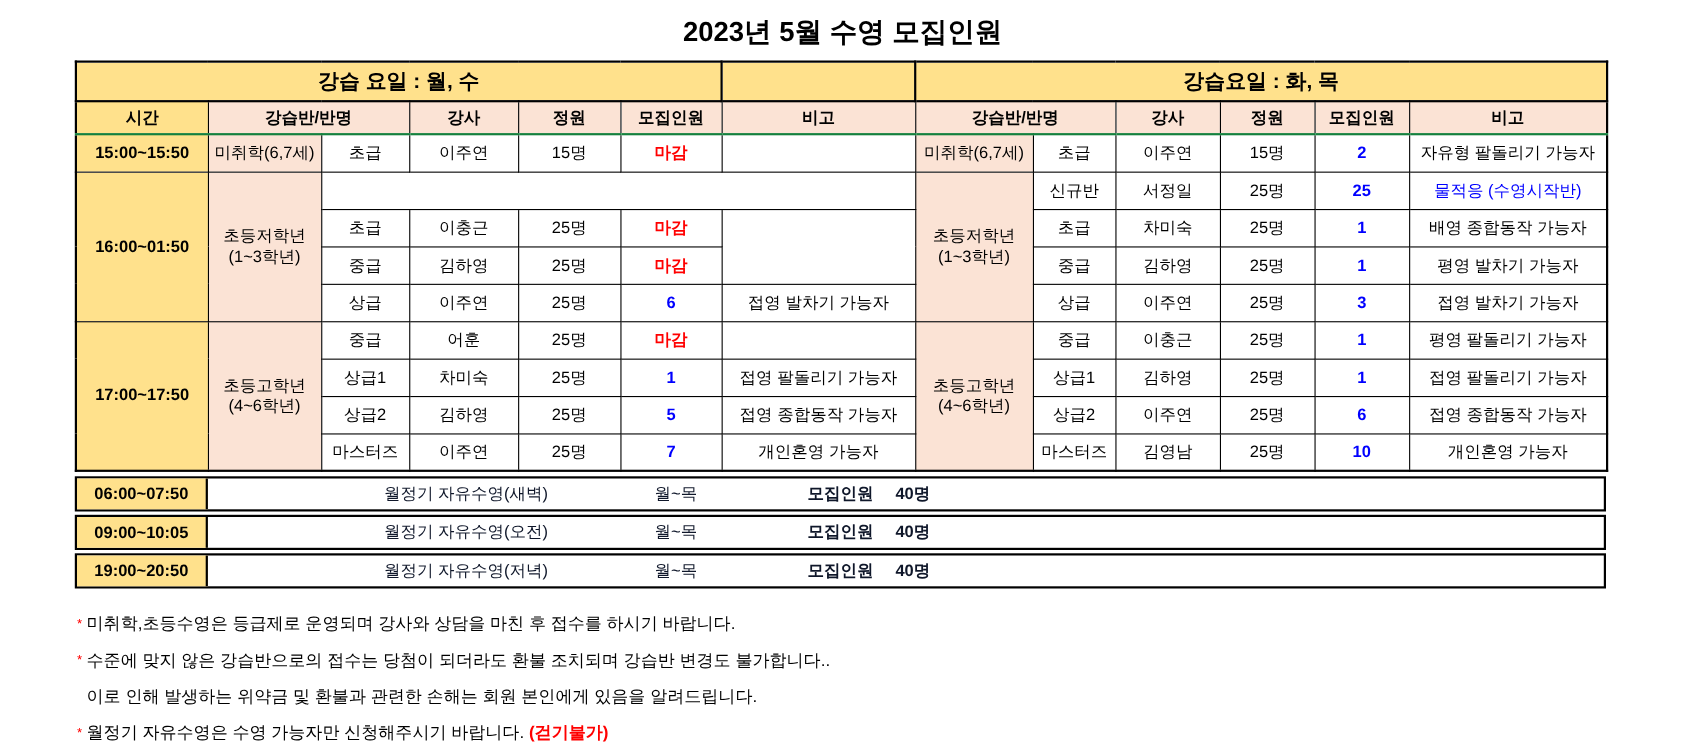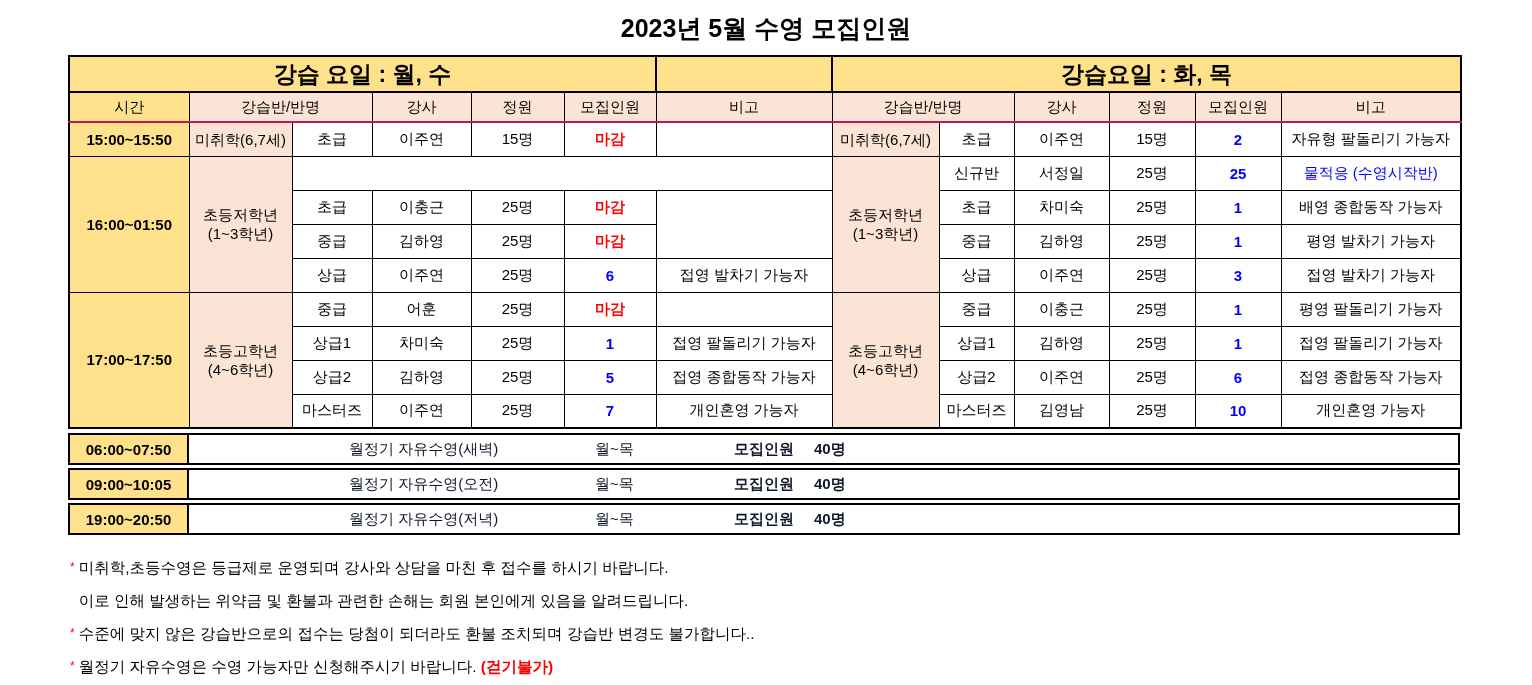--- a/index.html
+++ b/index.html
@@ -29,29 +29,29 @@
     vertical-align:middle;
     font-size:15px;
     padding:0 2px;
     overflow:hidden;
     background:#fff;
     white-space:nowrap;
   }
   tr.band-row td {
     height:36px;
     background:#FFE18C;
-    font-size:23px;
+    font-size:19px;
     font-weight:bold;
     border:2px solid #000;
   }
   tr.header-row td {
     height:30px;
     background:#FBE3D5;
-    font-weight:normal;
-    border-bottom:2px solid #be185d;
+    font-weight:bold;
+    border-bottom:2px solid #15803d;
   }
   tr.header-row td.time-col { background:#FFE18C; }
   tr.data-row td { height:34px; }
   td.time-col {
     background:#FFE18C !important;
     font-weight:bold;
   }
   td.group-cell { background:#FBE3D5 !important; line-height:19px; }
   td.sep-left { border-left:2px solid #000; }
   .closed { color:#FF0000; font-weight:bold; }
@@ -298,16 +298,16 @@
   <div class="free-content">
     <span class="fs-name">월정기 자유수영(저녁)</span>
     <span class="fs-days">월~목</span>
     <span class="fs-recruit">모집인원</span>
     <span class="fs-count">40명</span>
   </div>
 </div>
 
 <div class="notes">
   <div class="note-line"><span class="star">*</span><span>미취학,초등수영은 등급제로 운영되며 강사와 상담을 마친 후 접수를 하시기 바랍니다.</span></div>
+  <div class="note-line"><span class="star">*</span><span>수준에 맞지 않은 강습반으로의 접수는 당첨이 되더라도 환불 조치되며 강습반 변경도 불가합니다..</span></div>
   <div class="note-line"><span class="star hidden">*</span><span>이로 인해 발생하는 위약금 및 환불과 관련한 손해는 회원 본인에게 있음을 알려드립니다.</span></div>
-  <div class="note-line"><span class="star">*</span><span>수준에 맞지 않은 강습반으로의 접수는 당첨이 되더라도 환불 조치되며 강습반 변경도 불가합니다..</span></div>
   <div class="note-line"><span class="star">*</span><span>월정기 자유수영은 수영 가능자만 신청해주시기 바랍니다.</span> <span class="red-suffix">(걷기불가)</span></div>
 </div>
 
 </body></html>

